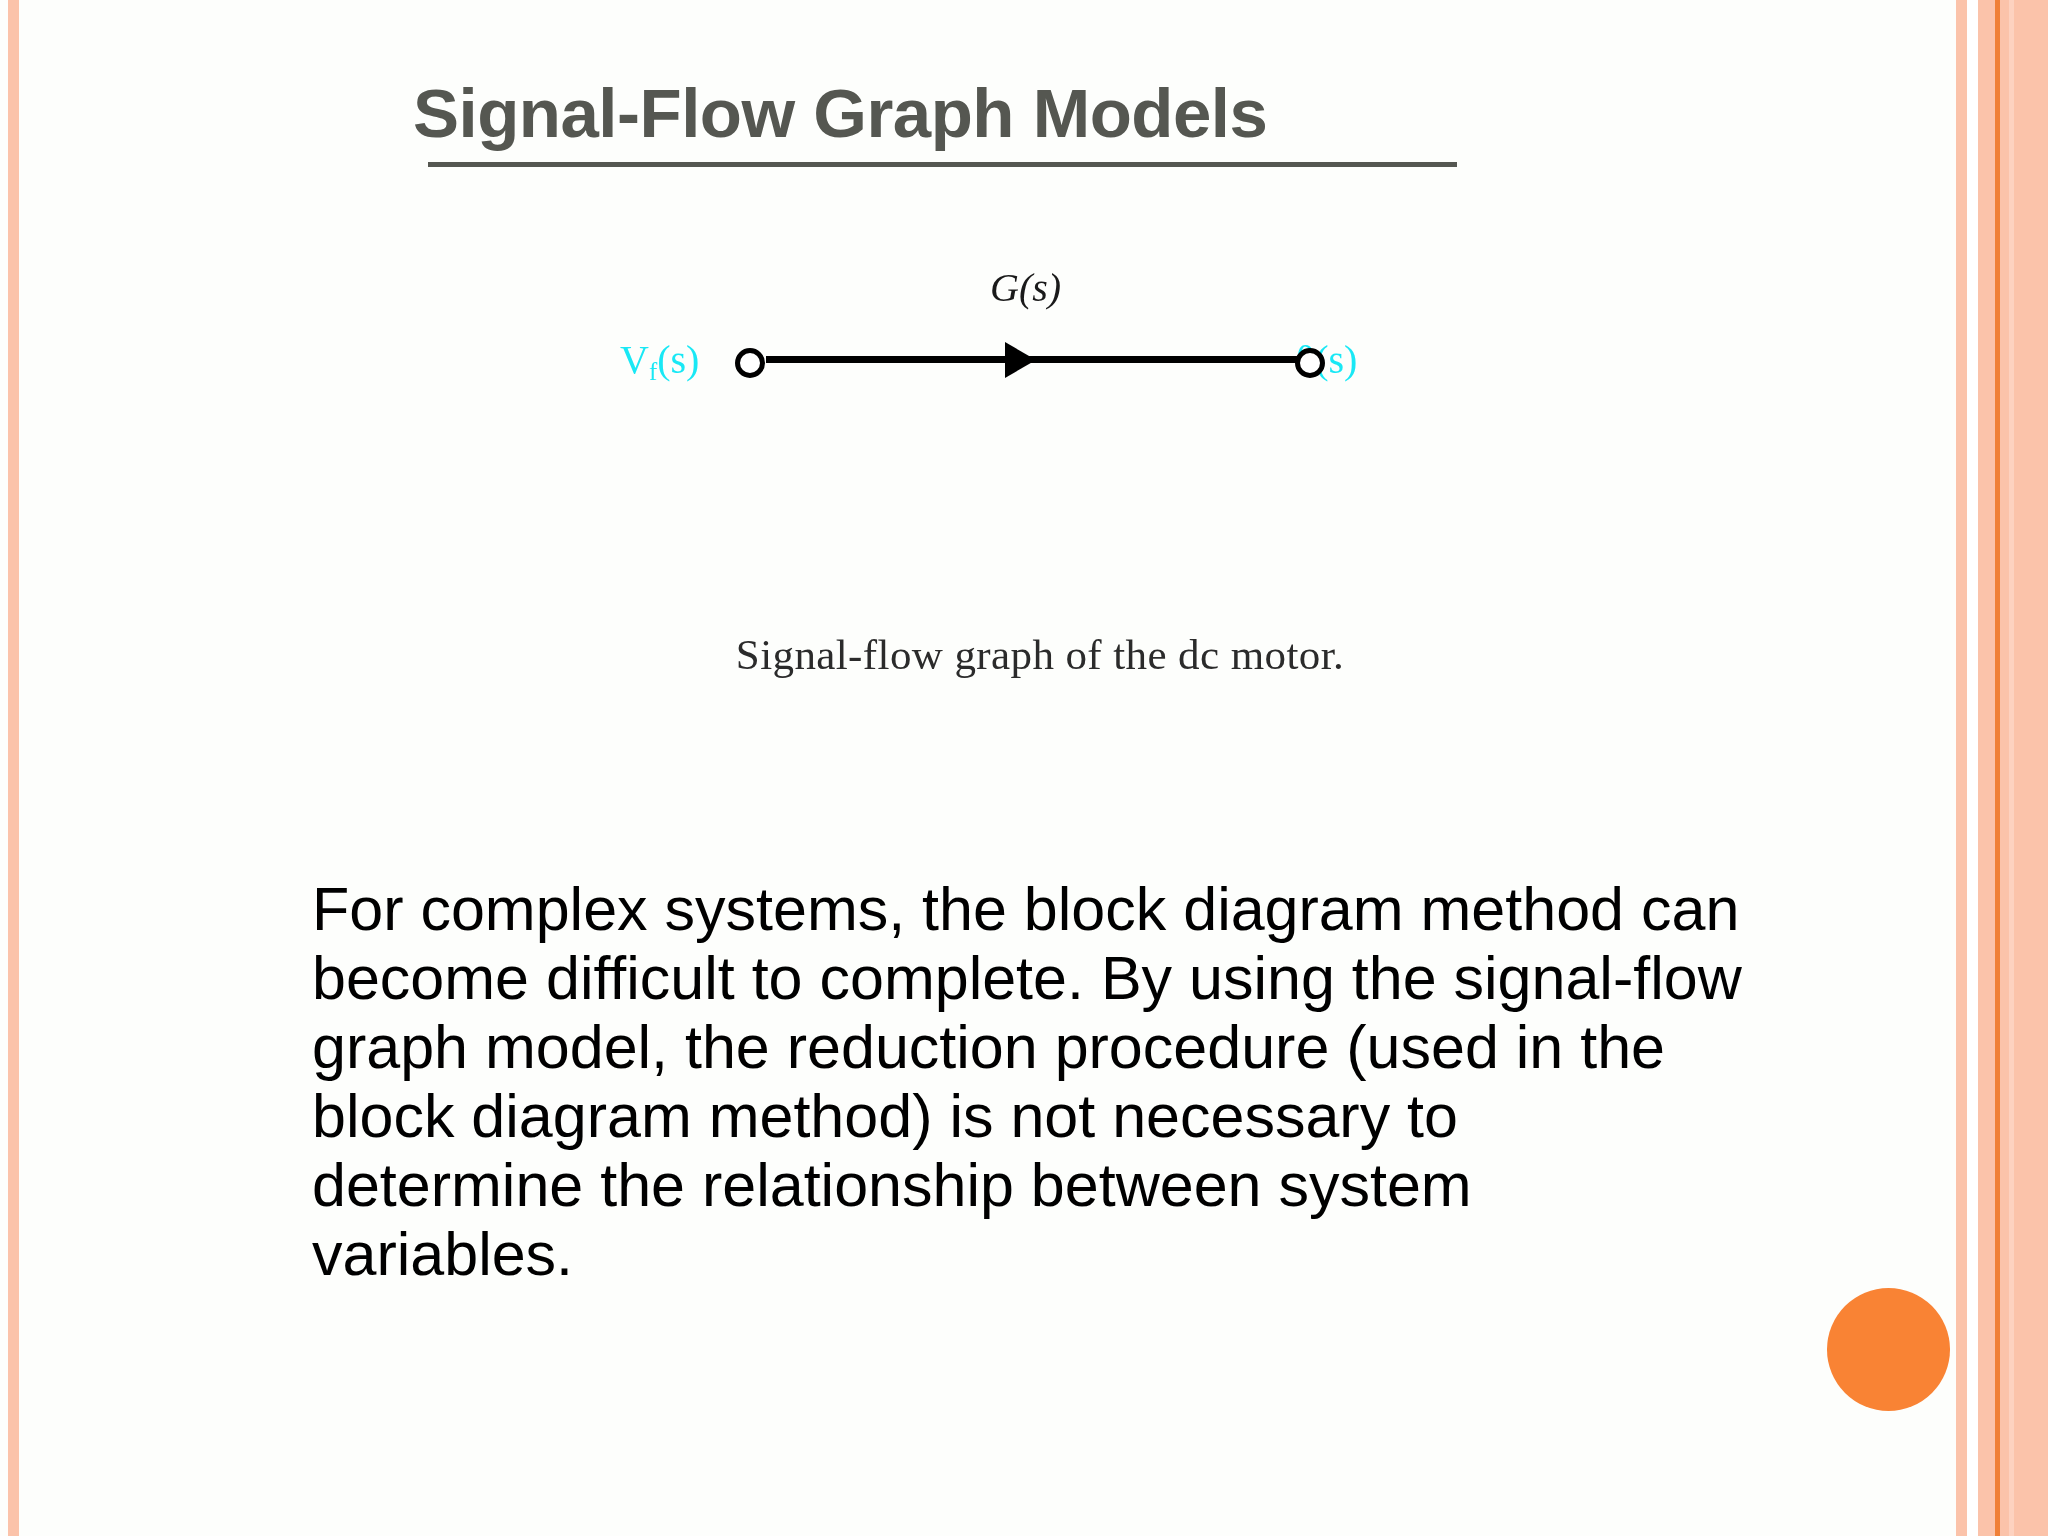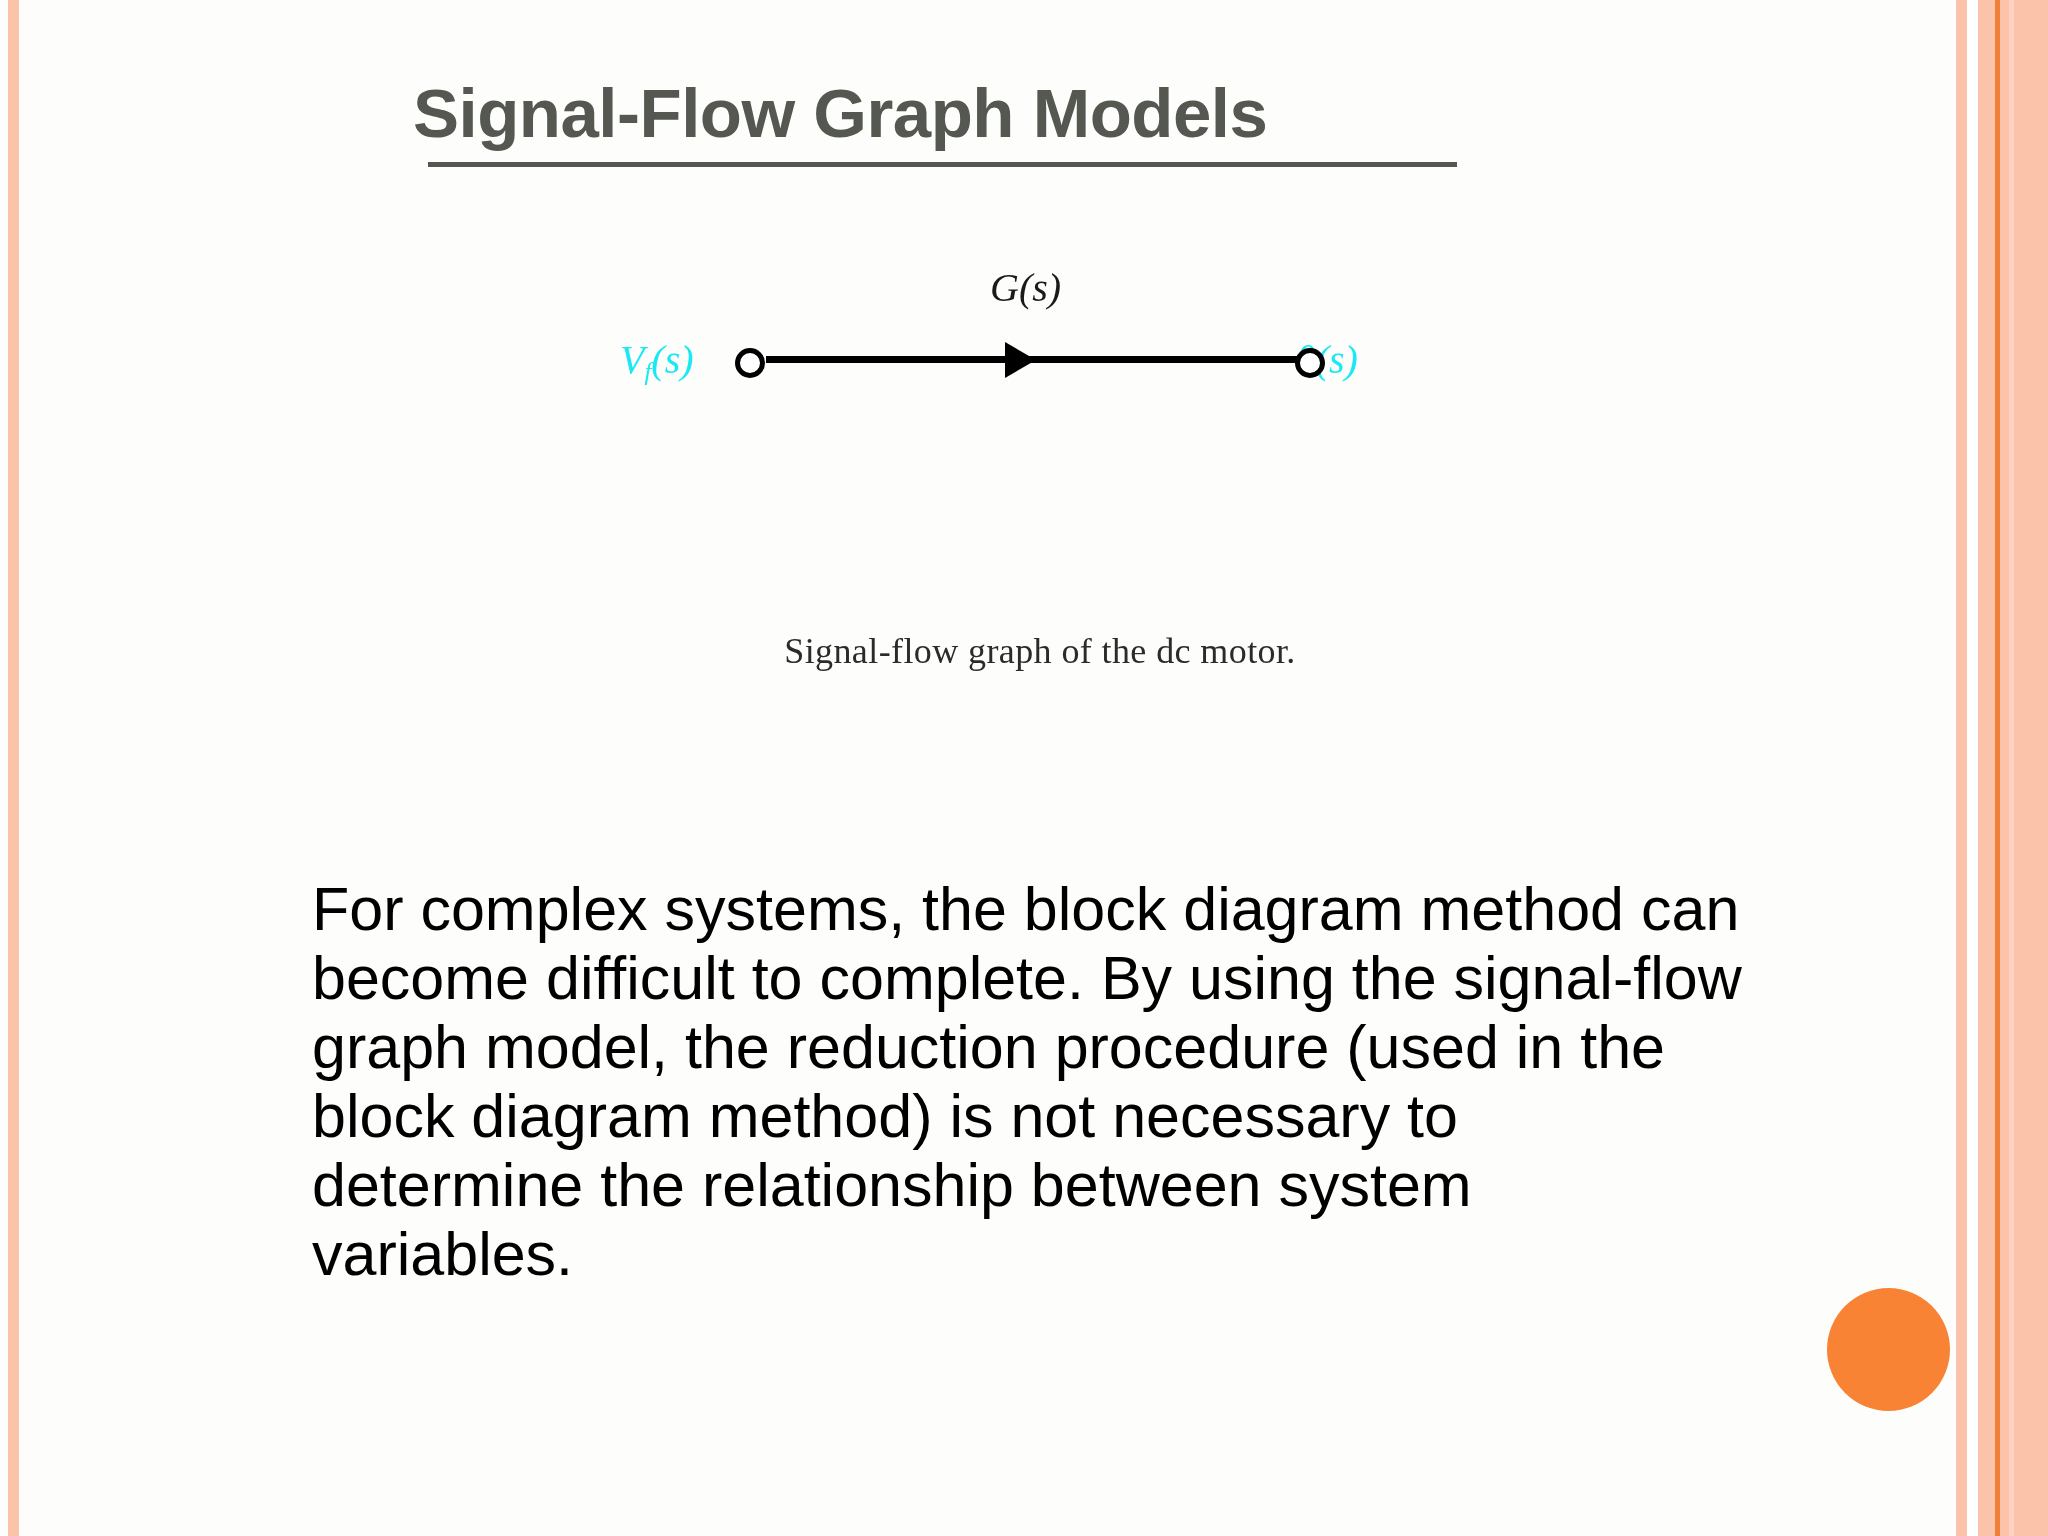--- a/index.html
+++ b/index.html
@@ -120,42 +120,41 @@
     height: 0;
     border-top: 18px solid transparent;
     border-bottom: 18px solid transparent;
     border-left: 31px solid #000000;
     z-index: 2;
   }
 
   .node-label {
     position: absolute;
     font-family: "Liberation Serif", serif;
-    font-style: italic;
     font-size: 40px;
     color: #19e8f5;
     white-space: nowrap;
     top: 78px;
   }
   .node-label sub {
     font-size: 0.62em;
     vertical-align: -0.28em;
   }
   .label-in  { left: 30px; }
   .label-out { left: 706px; }
 
   
   .caption {
     position: absolute;
     left: 590px;
     top: 630px;
     width: 900px;
     text-align: center;
     font-family: "Liberation Serif", serif;
-    font-size: 36px;
+    font-size: 43px;
     color: #2b2b2b;
     letter-spacing: 0.4px;
   }
 
   
   .body-text {
     position: absolute;
     left: 312px;
     top: 875px;
     width: 1430px;

